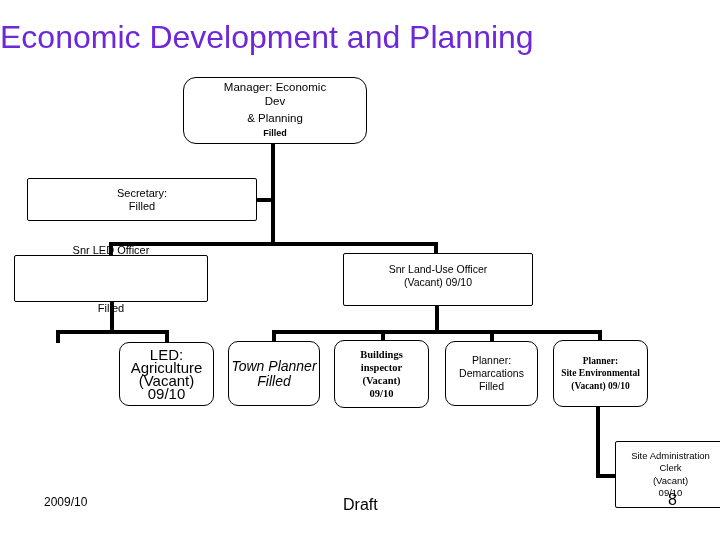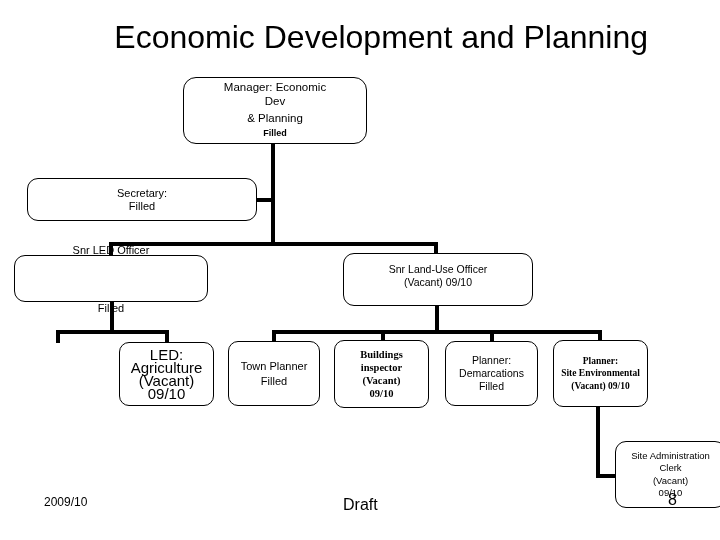--- a/index.html
+++ b/index.html
@@ -7,32 +7,32 @@
     position: relative;
     width: 720px; height: 540px;
     background: #ffffff;
     font-family: "Liberation Sans", sans-serif;
     color: #000000;
     overflow: hidden;
   }
   .slide-title {
     position: absolute;
     left: 0; top: 19px; width: 648px;
-    text-align: right;
+    text-align: left;
     font-size: 32px;
     font-weight: 400;
-    color: #000000;
+    color: #6d28d9;
     letter-spacing: 0px;
   }
   .box {
     position: absolute;
     box-sizing: border-box;
     background: #ffffff;
     border: 1.5px solid #000000;
-    border-radius: 11px;
+    border-radius: 2px;
     display: flex;
     flex-direction: column;
     align-items: center;
     justify-content: center;
     text-align: center;
     font-size: 11px;
     line-height: 13px;
     z-index: 2;
   }
   .connector { position: absolute; background: #000000; z-index: 1; }
@@ -41,21 +41,21 @@
   .b-manager      { left: 183px; top: 77px;  width: 184px; height: 67px; border-radius: 13px;
                     justify-content: flex-start; padding-top: 3px; font-size: 11.5px; line-height: 13.5px; }
   .b-manager .gap { margin-top: 4px; }
   .b-manager .status-small { font-size: 9px; font-weight: bold; margin-top: 2px; line-height: 11px; }
   .b-secretary    { left: 27px;  top: 178px; width: 230px; height: 43px; }
   .b-snr-led      { left: 14px;  top: 255px; width: 194px; height: 47px; line-height: 14px; gap: 44px; }
   .b-land-use     { left: 343px; top: 253px; width: 190px; height: 53px;
                     justify-content: flex-start; padding-top: 9px; font-size: 10.5px; }
   .b-led-officer  { left: 11px;  top: 341px; width: 92px;  height: 67px; font-size: 10.5px; border-radius: 10px; }
   .b-led-agri     { left: 119px; top: 342px; width: 95px;  height: 64px; font-size: 15px; border-radius: 10px; }
-  .b-town-planner { left: 228px; top: 341px; width: 92px;  height: 65px; font-size: 11px; line-height: 15px; border-radius: 10px; }
+  .b-town-planner { left: 228px; top: 341px; width: 92px;  height: 65px; font-size: 14px; line-height: 15px; border-radius: 10px; font-style: italic; }
   .b-buildings    { left: 334px; top: 340px; width: 95px;  height: 68px; border-radius: 10px;
                     font-family: "Liberation Serif", serif; font-weight: bold; font-size: 10.5px; }
   .b-planner-env  { left: 445px; top: 341px; width: 93px;  height: 65px; font-size: 10.5px; border-radius: 10px; }
   .b-planner-site { left: 553px; top: 340px; width: 95px;  height: 67px; border-radius: 10px;
                     font-family: "Liberation Serif", serif; font-weight: bold; font-size: 9.5px; line-height: 12.5px; }
   .b-site-admin   { left: 615px; top: 441px; width: 111px;  height: 67px; font-size: 9.5px; line-height: 12.5px; }
 
   
   .c-trunk        { left: 271px; top: 144px; width: 4px;   height: 102px; }
   .c-sec-stub     { left: 255px; top: 198px; width: 18px;  height: 4px; }

